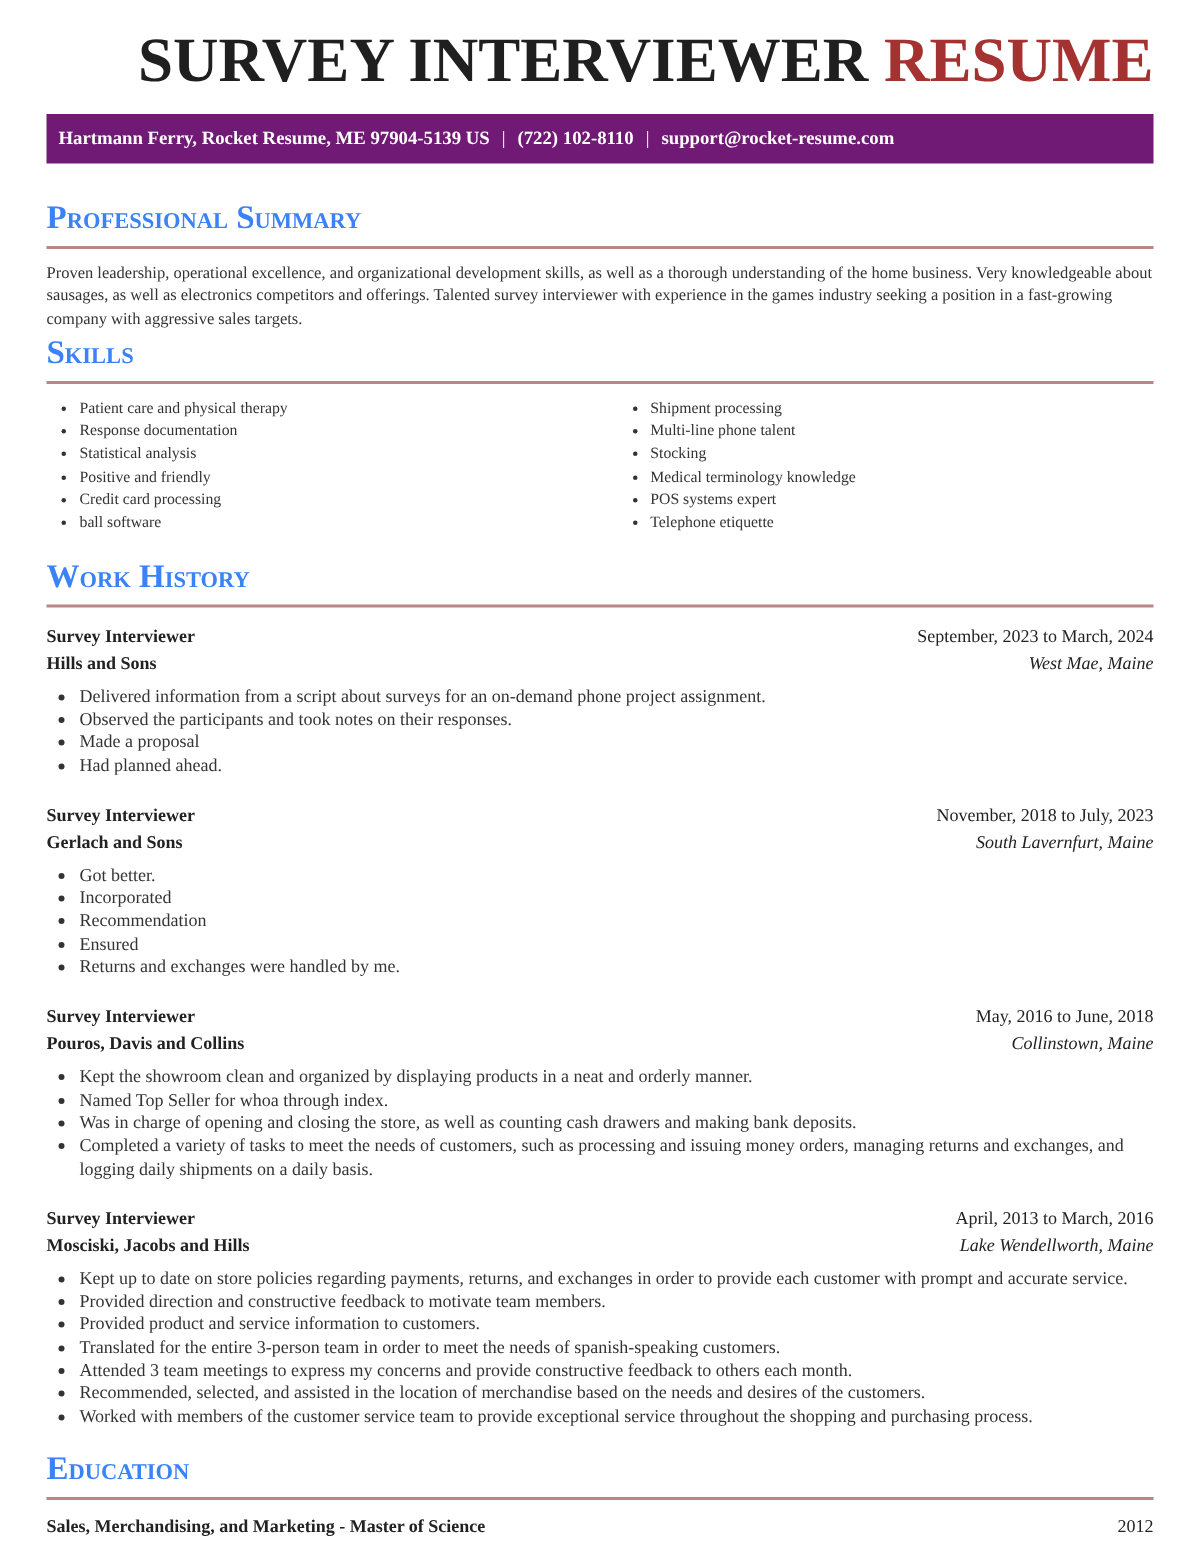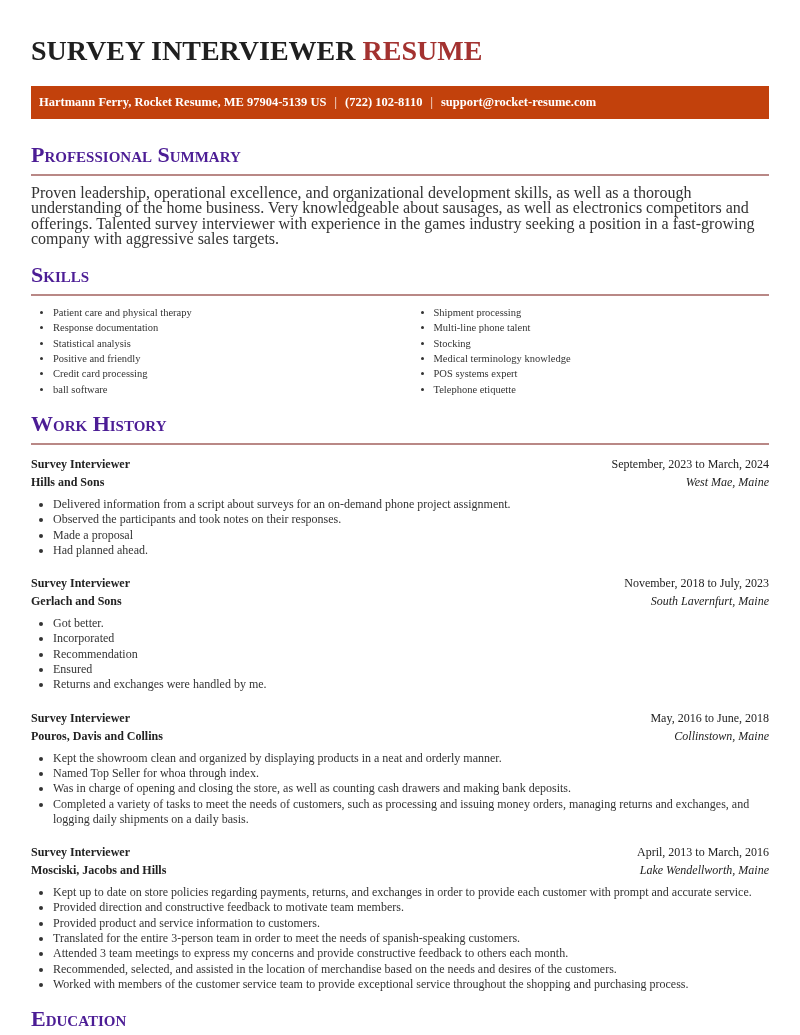--- a/index.html
+++ b/index.html
@@ -6,59 +6,60 @@
     body {
       width: 800px;
       height: 1035px;
       overflow: hidden;
       font-family: "Liberation Serif", "DejaVu Serif", serif;
       color: #222222;
     }
     .page { padding: 0 31px 0 31px; position: relative; }
     .title {
       margin: 0;
-      padding-top: 29px;
-      font-size: 28px;
+      padding-top: 19px;
+      font-size: 42px;
       line-height: 44px;
       font-weight: bold;
       letter-spacing: 0px;
       color: #1f1f1f;
       white-space: nowrap;
+      text-align: right;
     }
     .title .accent { color: #a33230; }
     .contact-bar {
       margin-top: 13px;
-      background: #c2410c;
+      background: #701a75;
       color: #ffffff;
       height: 33px;
       display: flex;
       align-items: center;
       padding-left: 8px;
       font-size: 12.5px;
       font-weight: bold;
       white-space: nowrap;
       text-align: center;
     }
     .contact-bar .sep { padding: 0 8px; font-weight: normal; }
     .section-heading {
       margin: 0;
       font-size: 22px;
       font-weight: bold;
       font-variant: small-caps;
-      color: #4c1d95;
+      color: #3b82f6;
       line-height: 26px;
     }
     .rule {
       height: 2px;
       background: #b98886;
       margin-top: 6px;
     }
     .summary {
-      margin: 9px 0 16px 0;
-      font-size: 16px;
+      margin: 9px 0 1px 0;
+      font-size: 11px;
       line-height: 15.3px;
       color: #333333;
     }
     .skills {
       display: flex;
       margin-top: 9px;
     }
     .skills ul {
       margin: 0;
       padding-left: 22px;

